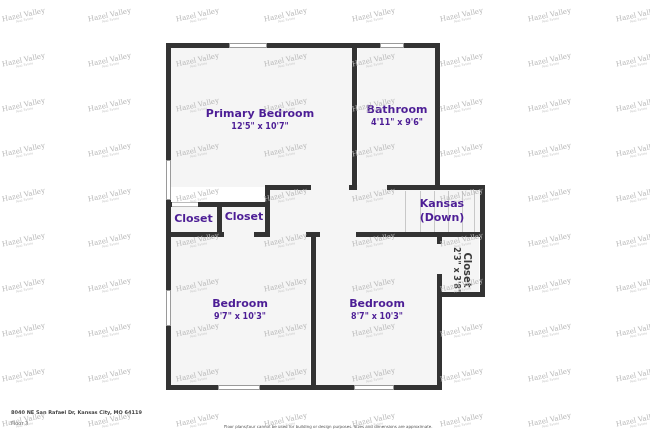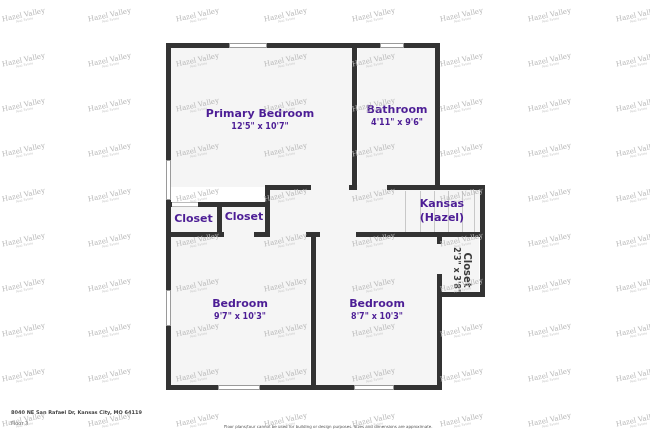--- a/index.html
+++ b/index.html
@@ -80,21 +80,21 @@
     <span class="d">4'11" x 9'6"</span>
   </div>
   <div class="label" style="left:170px;top:212px;width:47px;">
     <span class="n">Closet</span>
   </div>
   <div class="label" style="left:221px;top:210px;width:46px;">
     <span class="n">Closet</span>
   </div>
   <div class="label" style="left:410px;top:197px;width:64px;">
     <span class="n">Kansas</span>
-    <span class="n">(Hazel)</span>
+    <span class="n">(Down)</span>
   </div>
   <div class="vlabel" style="left:430px;top:256px;width:58px;height:28px;">
     <span class="n" style="font-weight:bold;font-size:10px;line-height:12px;display:block;">Closet</span>
     <span class="d" style="font-weight:bold;font-size:8px;line-height:10px;display:block;">2'3" x 3'8"</span>
   </div>
   <div class="label" style="left:180px;top:297px;width:120px;">
     <span class="n">Bedroom</span>
     <span class="d">9'7" x 10'3"</span>
   </div>
   <div class="label" style="left:317px;top:297px;width:120px;">

